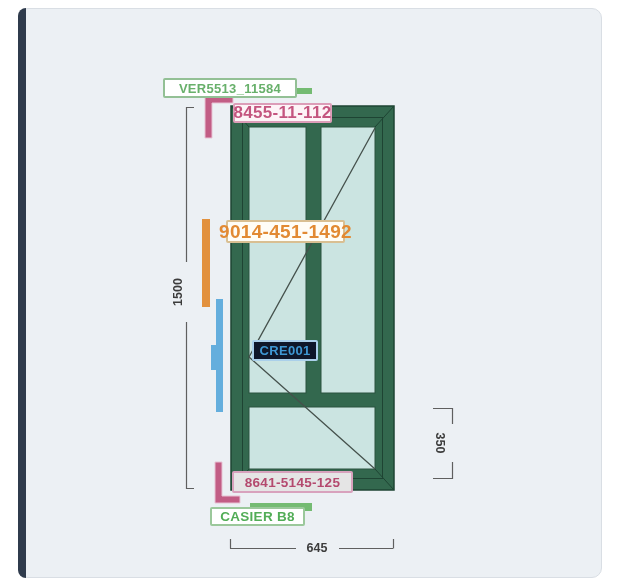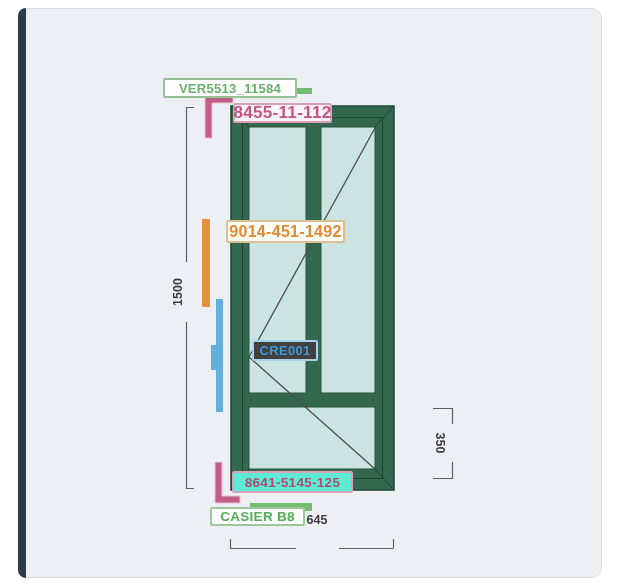--- a/index.html
+++ b/index.html
@@ -18,31 +18,31 @@
 
   svg.overlay { position:absolute; left:0; top:0; }
 
   .chip {
     position:absolute; display:flex; align-items:center; justify-content:center;
     font-weight:bold; box-sizing:border-box; border-radius:2px; white-space:nowrap;
     letter-spacing:.3px;
   }
   .chip-ver    { left:163px; top:66px;  width:134px; height:20px; border:2px solid #93c095; background:#ffffff; color:#68b06b; font-size:13px;margin-top:12px; }
   .chip-8455   { left:233px; top:103px; width:99px;  height:20px; border:2px solid #dc9db8; background:#fdf4f7; color:#c4557f; font-size:17px; }
-  .chip-9014   { left:226px; top:220px; width:119px; height:23px; border:2px solid #d9bf92; background:#fffdf6; color:#e28a33; font-size:16px; }
-  .chip-cre    { left:252px; top:340px; width:66px;  height:21px; border:2px solid #abd0ea; background:#404040; color:#3f98d4; font-size:13px; }
-  .chip-8641   { left:232px; top:471px; width:121px; height:22px; border:2px solid #d8a2bd; background:#5eead4; color:#b4496e; font-size:13.5px; }
+  .chip-9014   { left:226px; top:220px; width:119px; height:23px; border:2px solid #d9bf92; background:#fffdf6; color:#e28a33; font-size:19px; }
+  .chip-cre    { left:252px; top:340px; width:66px;  height:21px; border:2px solid #abd0ea; background:#0f172a; color:#3f98d4; font-size:13px; }
+  .chip-8641   { left:232px; top:471px; width:121px; height:22px; border:2px solid #d8a2bd; background:#e5e5e5; color:#b4496e; font-size:13.5px; }
   .chip-casier { left:210px; top:507px; width:95px;  height:19px; border:2px solid #9bc89b; background:#ffffff; color:#52ad57; font-size:13.5px; }
 
   .dim {
     position:absolute; color:#3c3c3c; font-weight:bold; font-size:12.5px;
     text-align:center; line-height:16px;
   }
   .dim-height { left:148px; top:284px; width:60px; height:16px; transform:rotate(-90deg); }
-  .dim-width  { left:295px; top:512px; width:44px; height:16px; }
+  .dim-width  { left:295px; top:540px; width:44px; height:16px; }
   .dim-bottom { left:418px; top:435px; width:44px; height:16px; transform:rotate(90deg); }
 </style>
 </head>
 <body>
 
 <div class="stage">
 
   <div class="card"></div>
   <div class="strip"></div>
 

